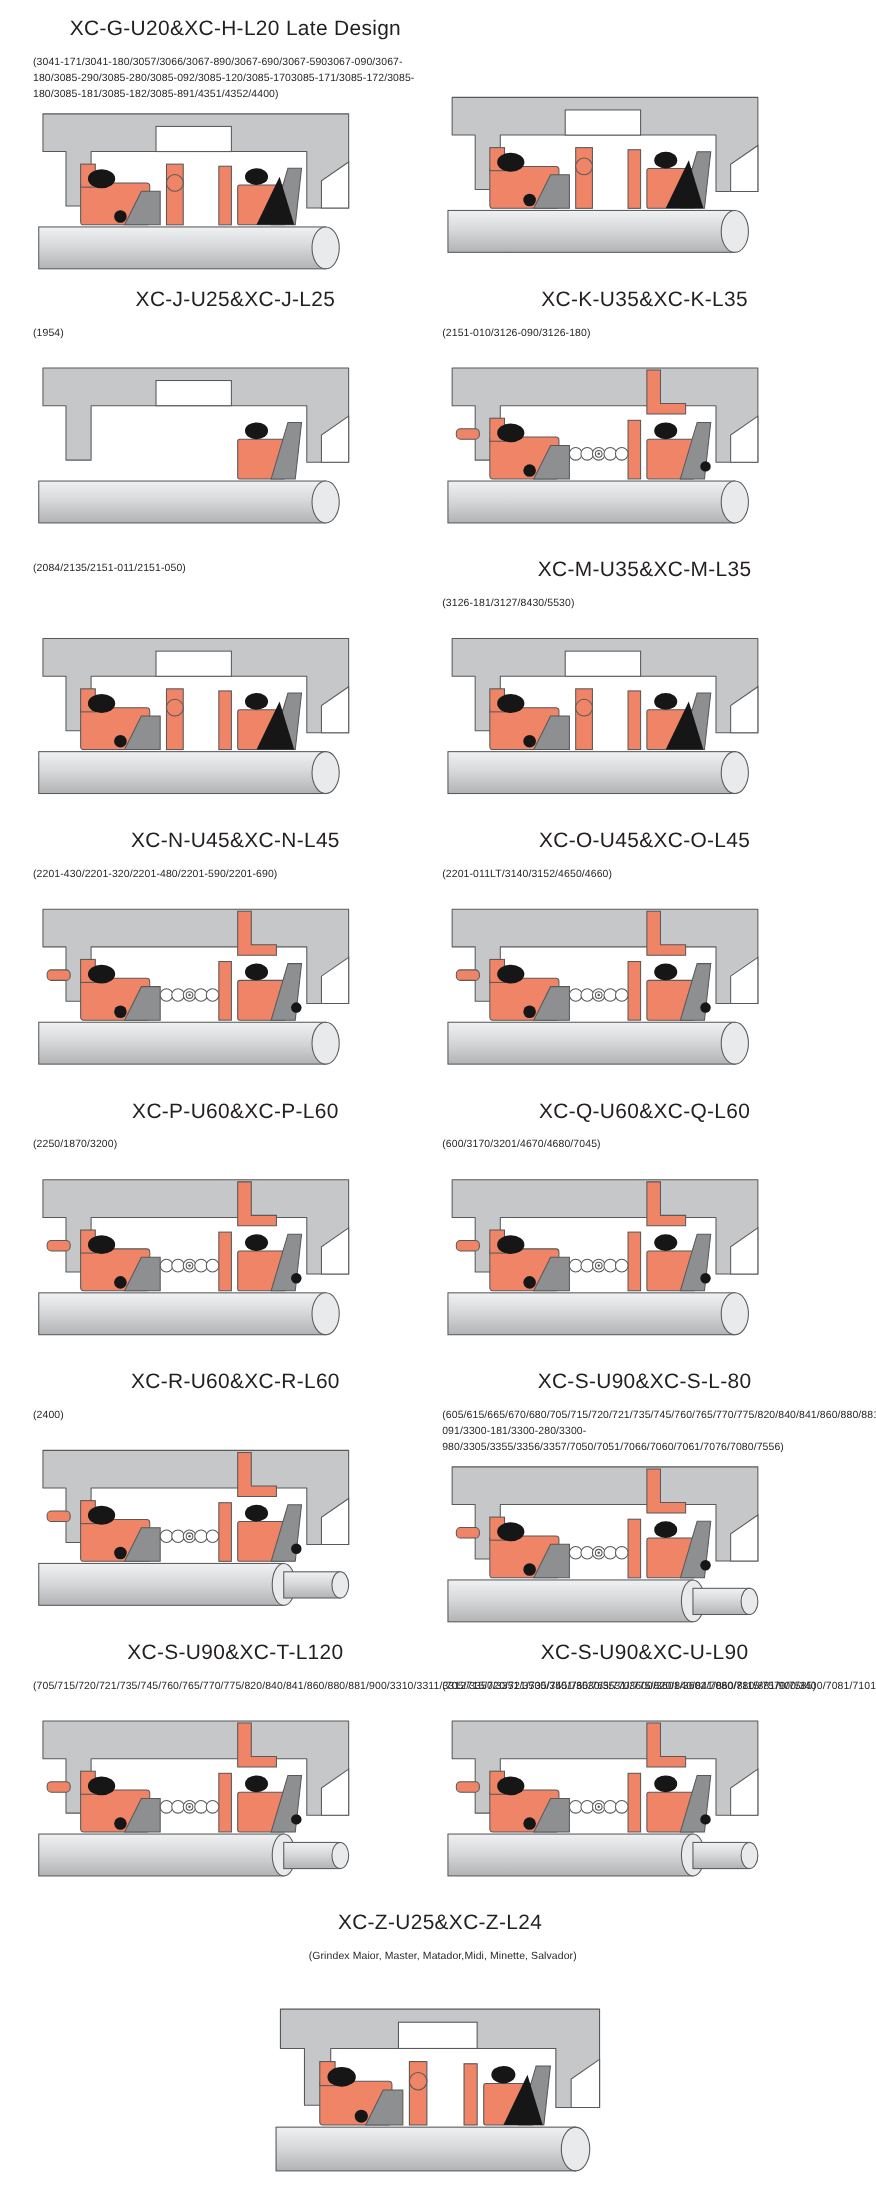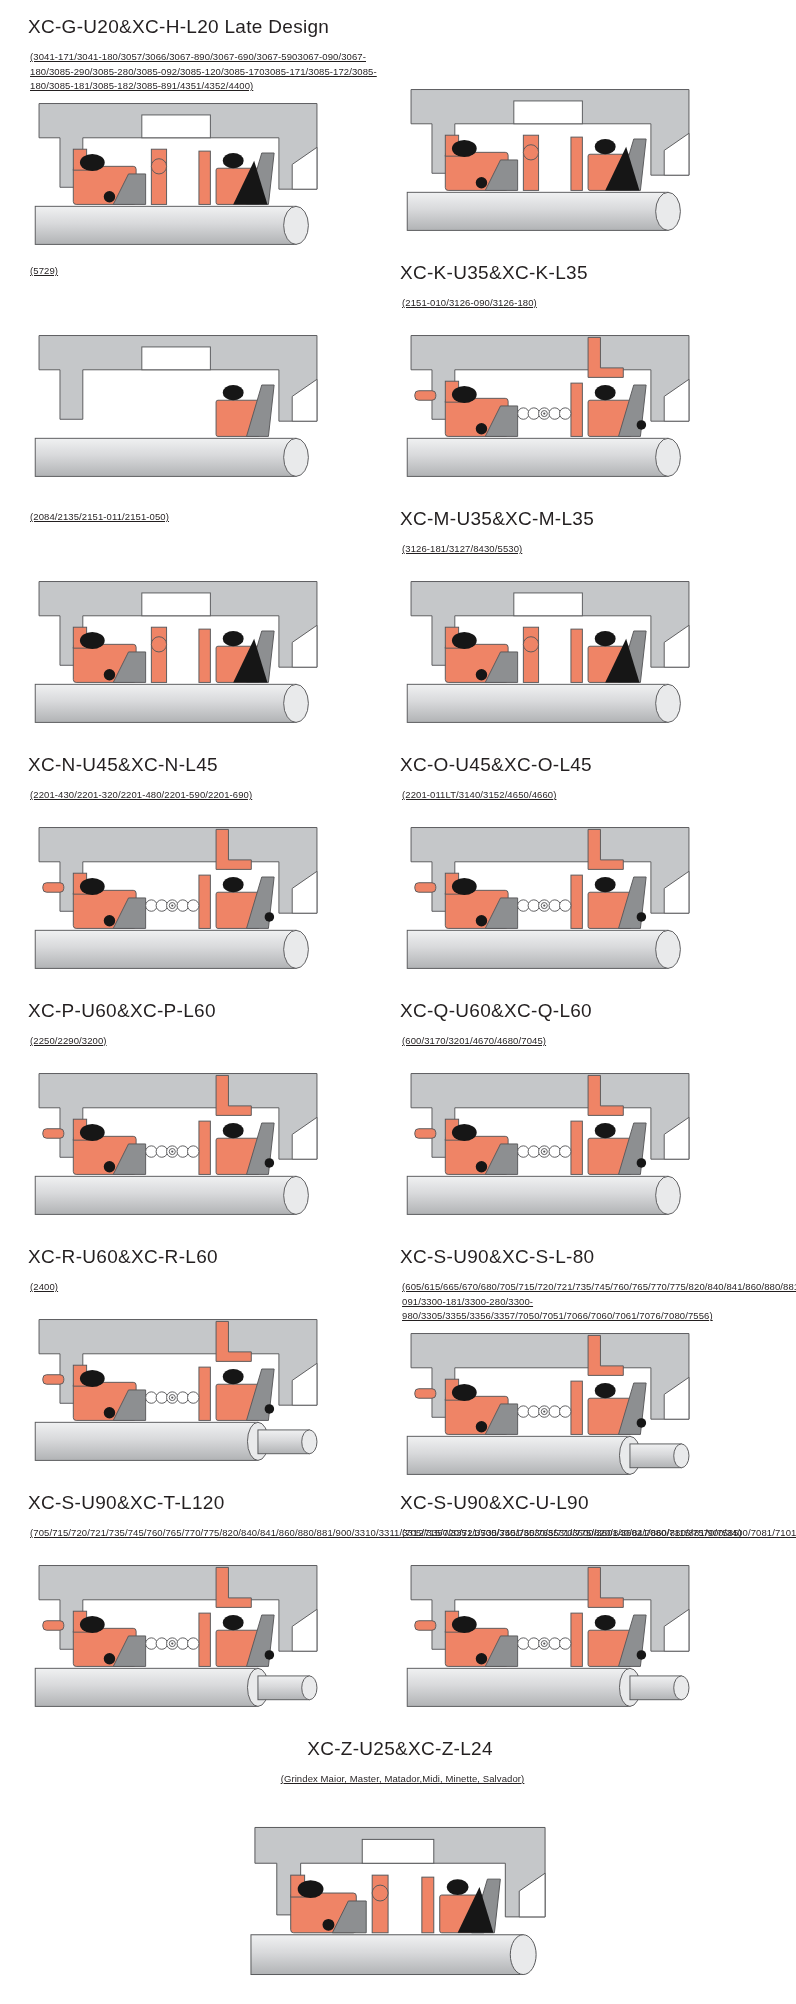--- a/index.html
+++ b/index.html
@@ -19,30 +19,30 @@
     display:flex;
     flex-direction:column;
     position:relative;
   }
   .seal-section .title{
     font-size:19px;
     font-weight:400;
     margin:10px 0 0 0;
     letter-spacing:.3px;
     white-space:nowrap;
+    text-align:center;
   }
   .seal-section .models{
     font-size:9.5px;
     line-height:1.55;
     margin:12px 0 0 2px;
     max-width:330px;
     letter-spacing:.1px;
     position:relative;
     z-index:2;
-    text-decoration:underline;
   }
   .seal-section .models.wide{max-width:448px;}
   .seal-section .models:empty{display:none;}
   .seal-section .diagram{
     margin-top:auto;
     margin-bottom:10px;
   }
   .seal-section.center{
     grid-column:1 / -1;
     height:266px;
@@ -111,21 +111,22 @@
           <rect x="128" y="58" width="16" height="58" fill="#ef8466" stroke="#58595b"></rect>
             <circle cx="136" cy="76" r="8" fill="#ef8466" stroke="#58595b"></circle>
           <rect x="196" y="78" width="46" height="38" rx="2" fill="#ef8466" stroke="#58595b"></rect>
         <ellipse cx="214" cy="70" rx="11" ry="8" fill="#161616"></ellipse>
         <polygon points="228,116 244,62 257,62 251,116" fill="#8d8f91" stroke="#58595b"></polygon>
           <polygon points="214,116 236,70 250,116" fill="#161616"></polygon>
         </svg></div>
   </section>
 
   <section class="seal-section">
-    <p class="models">(5729)</p>
+    <h2 class="title">XC-J-U25&amp;XC-J-L25</h2>
+    <p class="models">(1954)</p>
     <div class="diagram"><svg width="300" height="158" viewBox="0 0 312 166">
           <defs>
             <linearGradient id="shg2" x1="0" y1="0" x2="0" y2="1">
         <stop offset="0" stop-color="#f0f1f2"></stop>
               <stop offset="0.45" stop-color="#d8d9db"></stop>
         <stop offset="1" stop-color="#b1b3b5"></stop>
             </linearGradient>
           </defs>
           <rect x="6" y="118" width="274" height="40" fill="url(#shg2)" stroke="#58595b"></rect>
           <ellipse cx="280" cy="138" rx="13" ry="20" fill="#e9eaeb" stroke="#58595b"></ellipse>
@@ -305,21 +306,21 @@
           <rect x="196" y="78" width="46" height="38" rx="2" fill="#ef8466" stroke="#58595b"></rect>
         <ellipse cx="214" cy="70" rx="11" ry="8" fill="#161616"></ellipse>
         <polygon points="228,116 244,62 257,62 251,116" fill="#8d8f91" stroke="#58595b"></polygon>
           <rect x="14" y="68" width="22" height="10" rx="4" fill="#ef8466" stroke="#58595b"></rect>
           <circle cx="252" cy="104" r="5" fill="#161616"></circle>
         </svg></div>
   </section>
 
   <section class="seal-section">
     <h2 class="title">XC-P-U60&amp;XC-P-L60</h2>
-    <p class="models">(2250/2290/3200)</p>
+    <p class="models">(2250/1870/3200)</p>
     <div class="diagram"><svg width="300" height="158" viewBox="0 0 312 166">
           <defs>
             <linearGradient id="shg8" x1="0" y1="0" x2="0" y2="1">
         <stop offset="0" stop-color="#f0f1f2"></stop>
               <stop offset="0.45" stop-color="#d8d9db"></stop>
         <stop offset="1" stop-color="#b1b3b5"></stop>
             </linearGradient>
           </defs>
           <rect x="6" y="118" width="274" height="40" fill="url(#shg8)" stroke="#58595b"></rect>
           <ellipse cx="280" cy="138" rx="13" ry="20" fill="#e9eaeb" stroke="#58595b"></ellipse>

